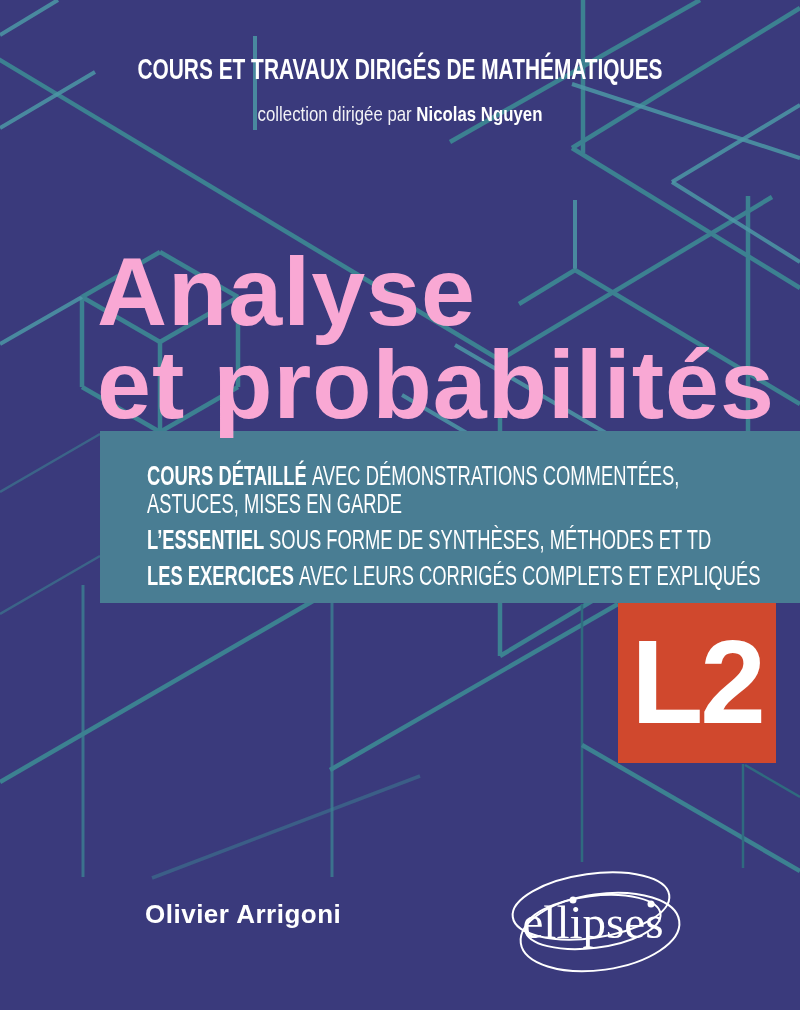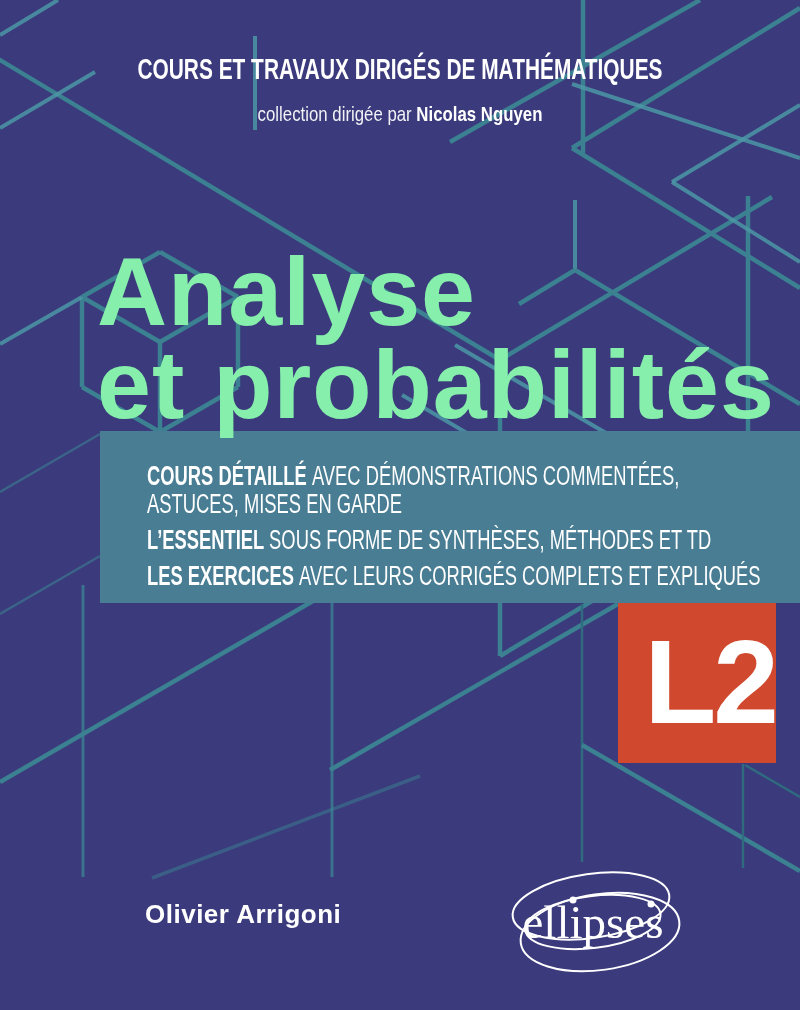--- a/index.html
+++ b/index.html
@@ -24,38 +24,38 @@
   }
   .collection{
     position:absolute;top:101px;left:0;width:800px;text-align:center;
     color:#f2f2f6;font-weight:400;font-size:21px;line-height:25px;
     transform:scaleX(.8);white-space:nowrap;
   }
   .collection b{font-weight:700;color:#fff;}
 
   .title{
     position:absolute;left:97px;top:245px;
-    color:#86efac;font-weight:700;font-size:97px;line-height:93px;
+    color:#f9a8d4;font-weight:700;font-size:97px;line-height:93px;
     letter-spacing:1px;z-index:3;
   }
   .title span{display:block;}
 
   .band{
     position:absolute;left:100px;top:431px;width:700px;height:172px;
     background:#497D93;box-sizing:border-box;
     padding:31px 0 0 47px;color:#fff;z-index:2;
   }
   .feature{margin:0;font-size:27px;line-height:28px;font-weight:700;}
   .feature.gap{margin-top:8px;}
   .cond{display:inline-block;transform:scaleX(.68);transform-origin:0 50%;white-space:nowrap;}
   .rest{font-weight:400;}
 
   .badge{
     position:absolute;left:618px;top:603px;width:158px;height:160px;
-    background:#D0482D;color:#fff;text-align:right;
+    background:#D0482D;color:#fff;text-align:center;
     font-weight:700;font-size:118px;line-height:158px;letter-spacing:-3px;
     z-index:4;
   }
 
   .author{
     position:absolute;left:99px;top:899px;color:#fff;
     font-weight:700;font-size:26px;letter-spacing:.5px;z-index:3;margin-left:46px;
   }
 
   .logo{position:absolute;left:503px;top:866px;width:180px;height:122px;z-index:3;}

